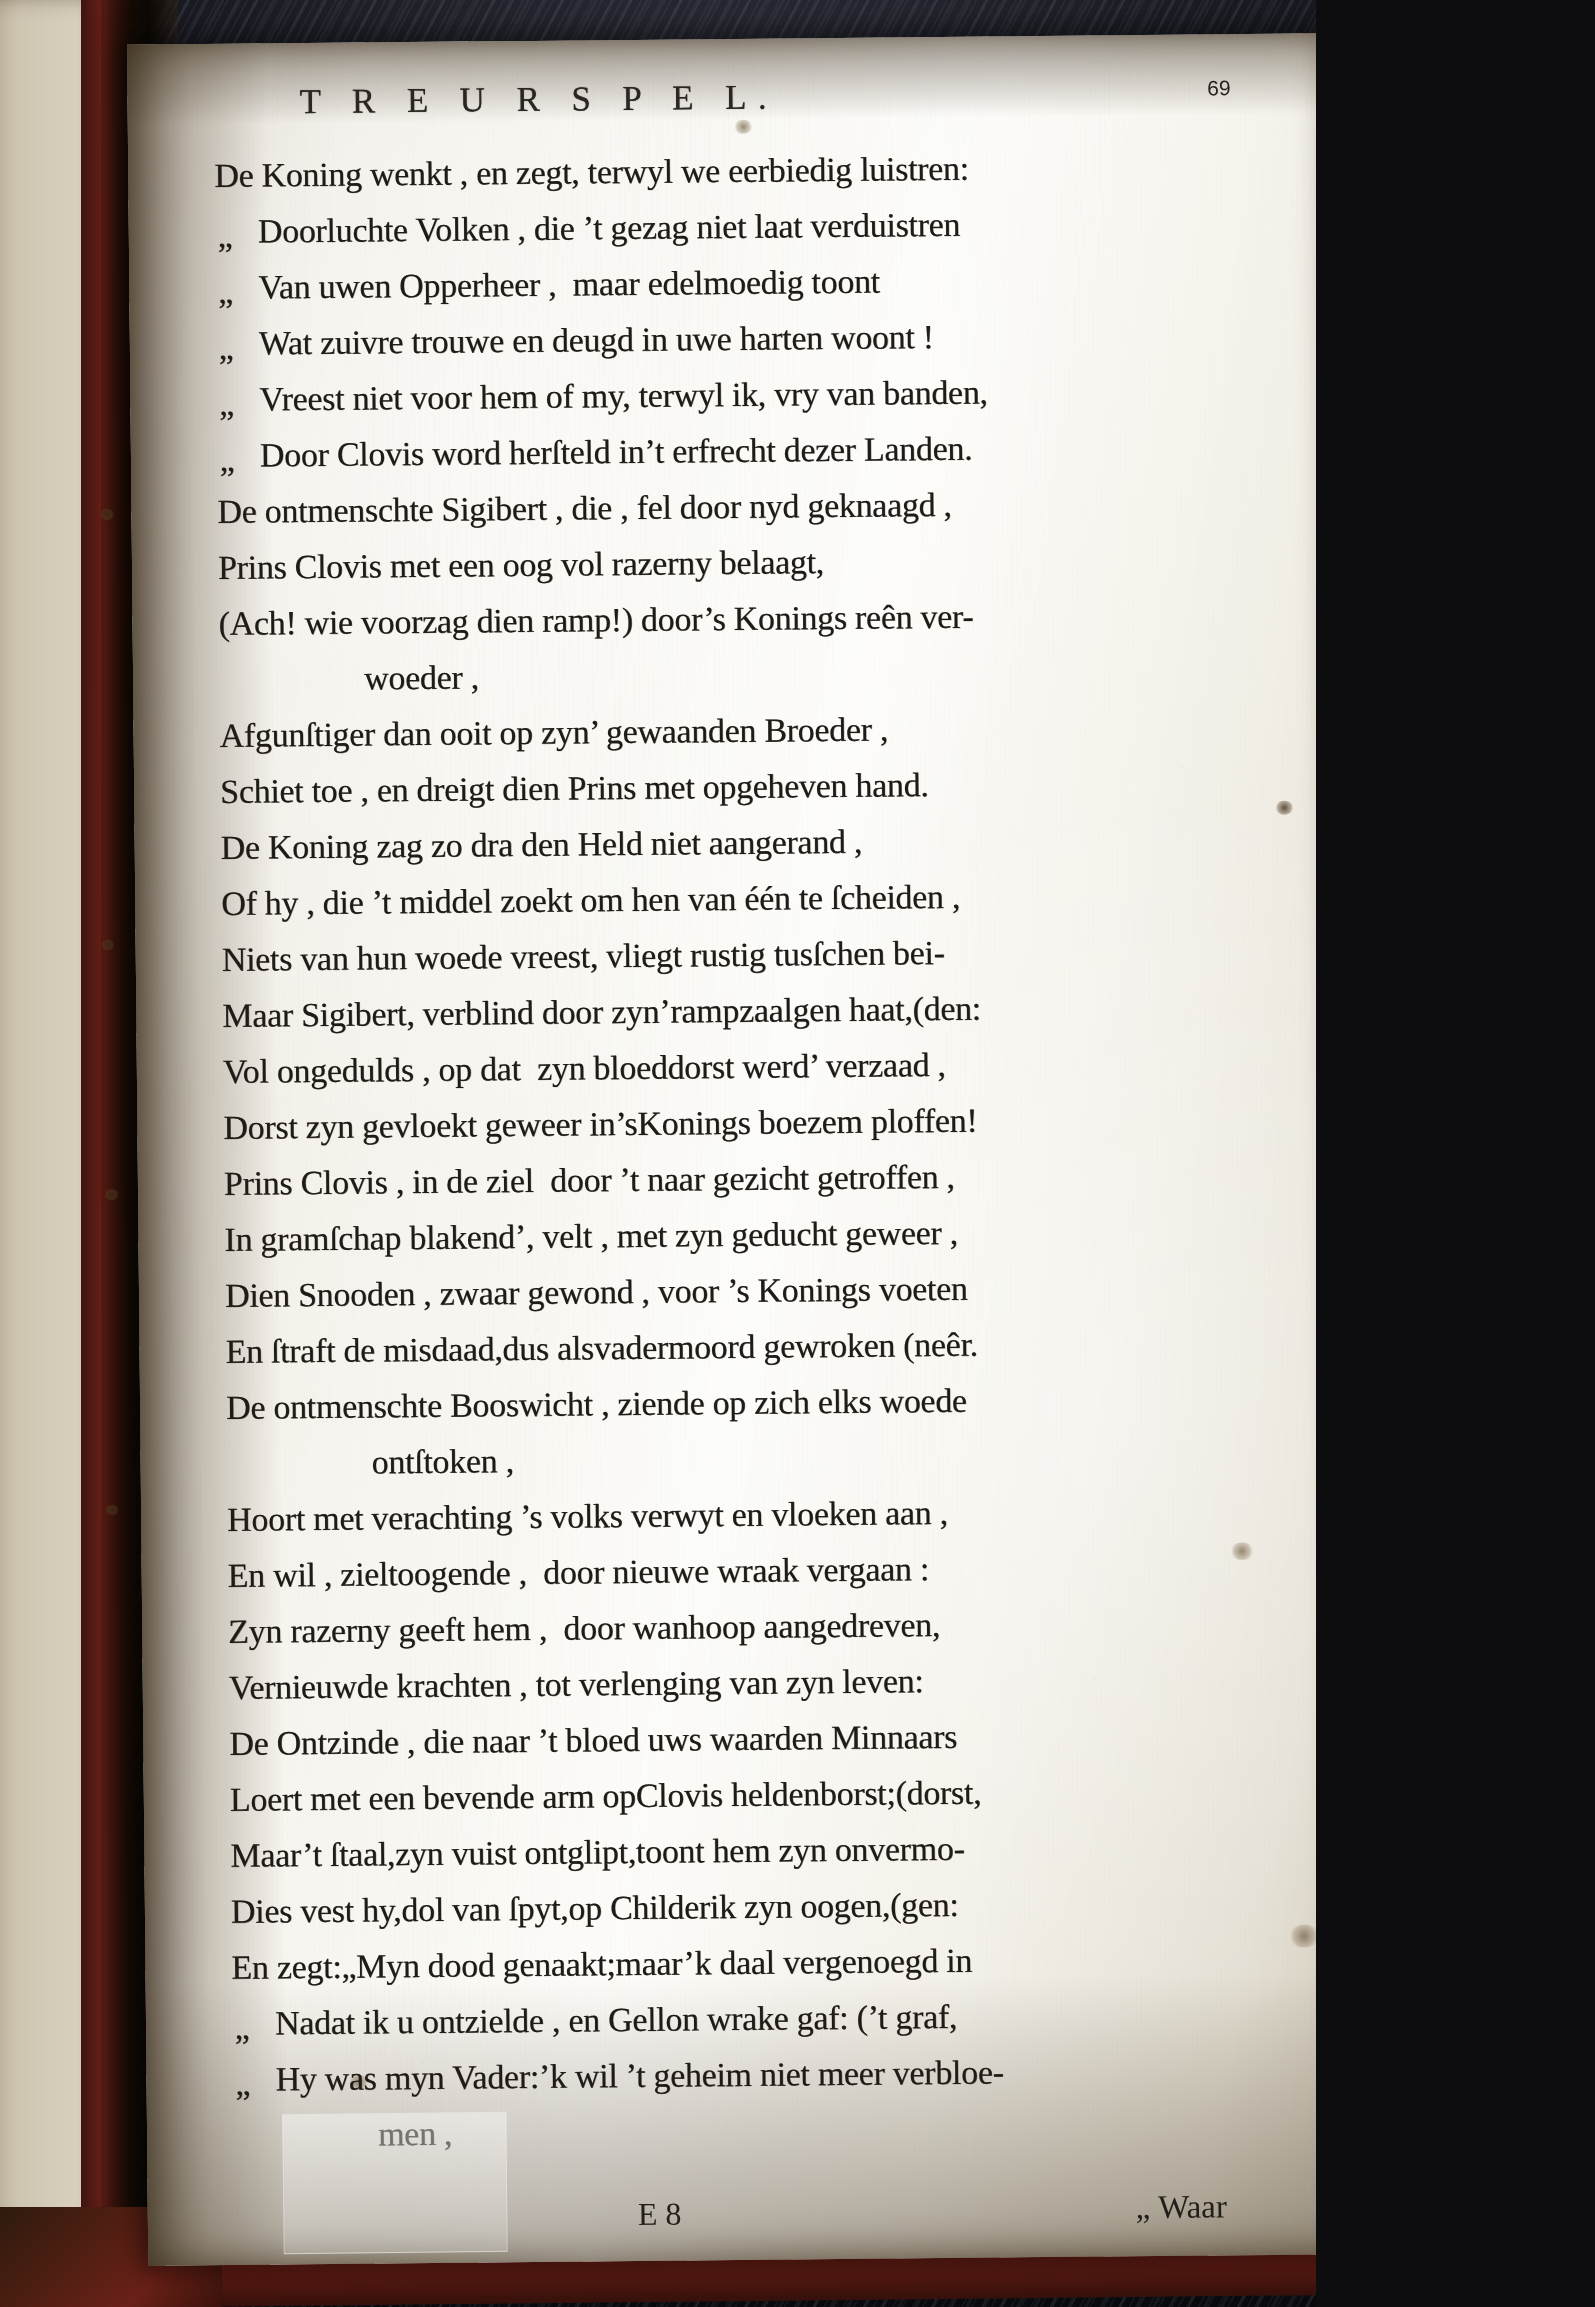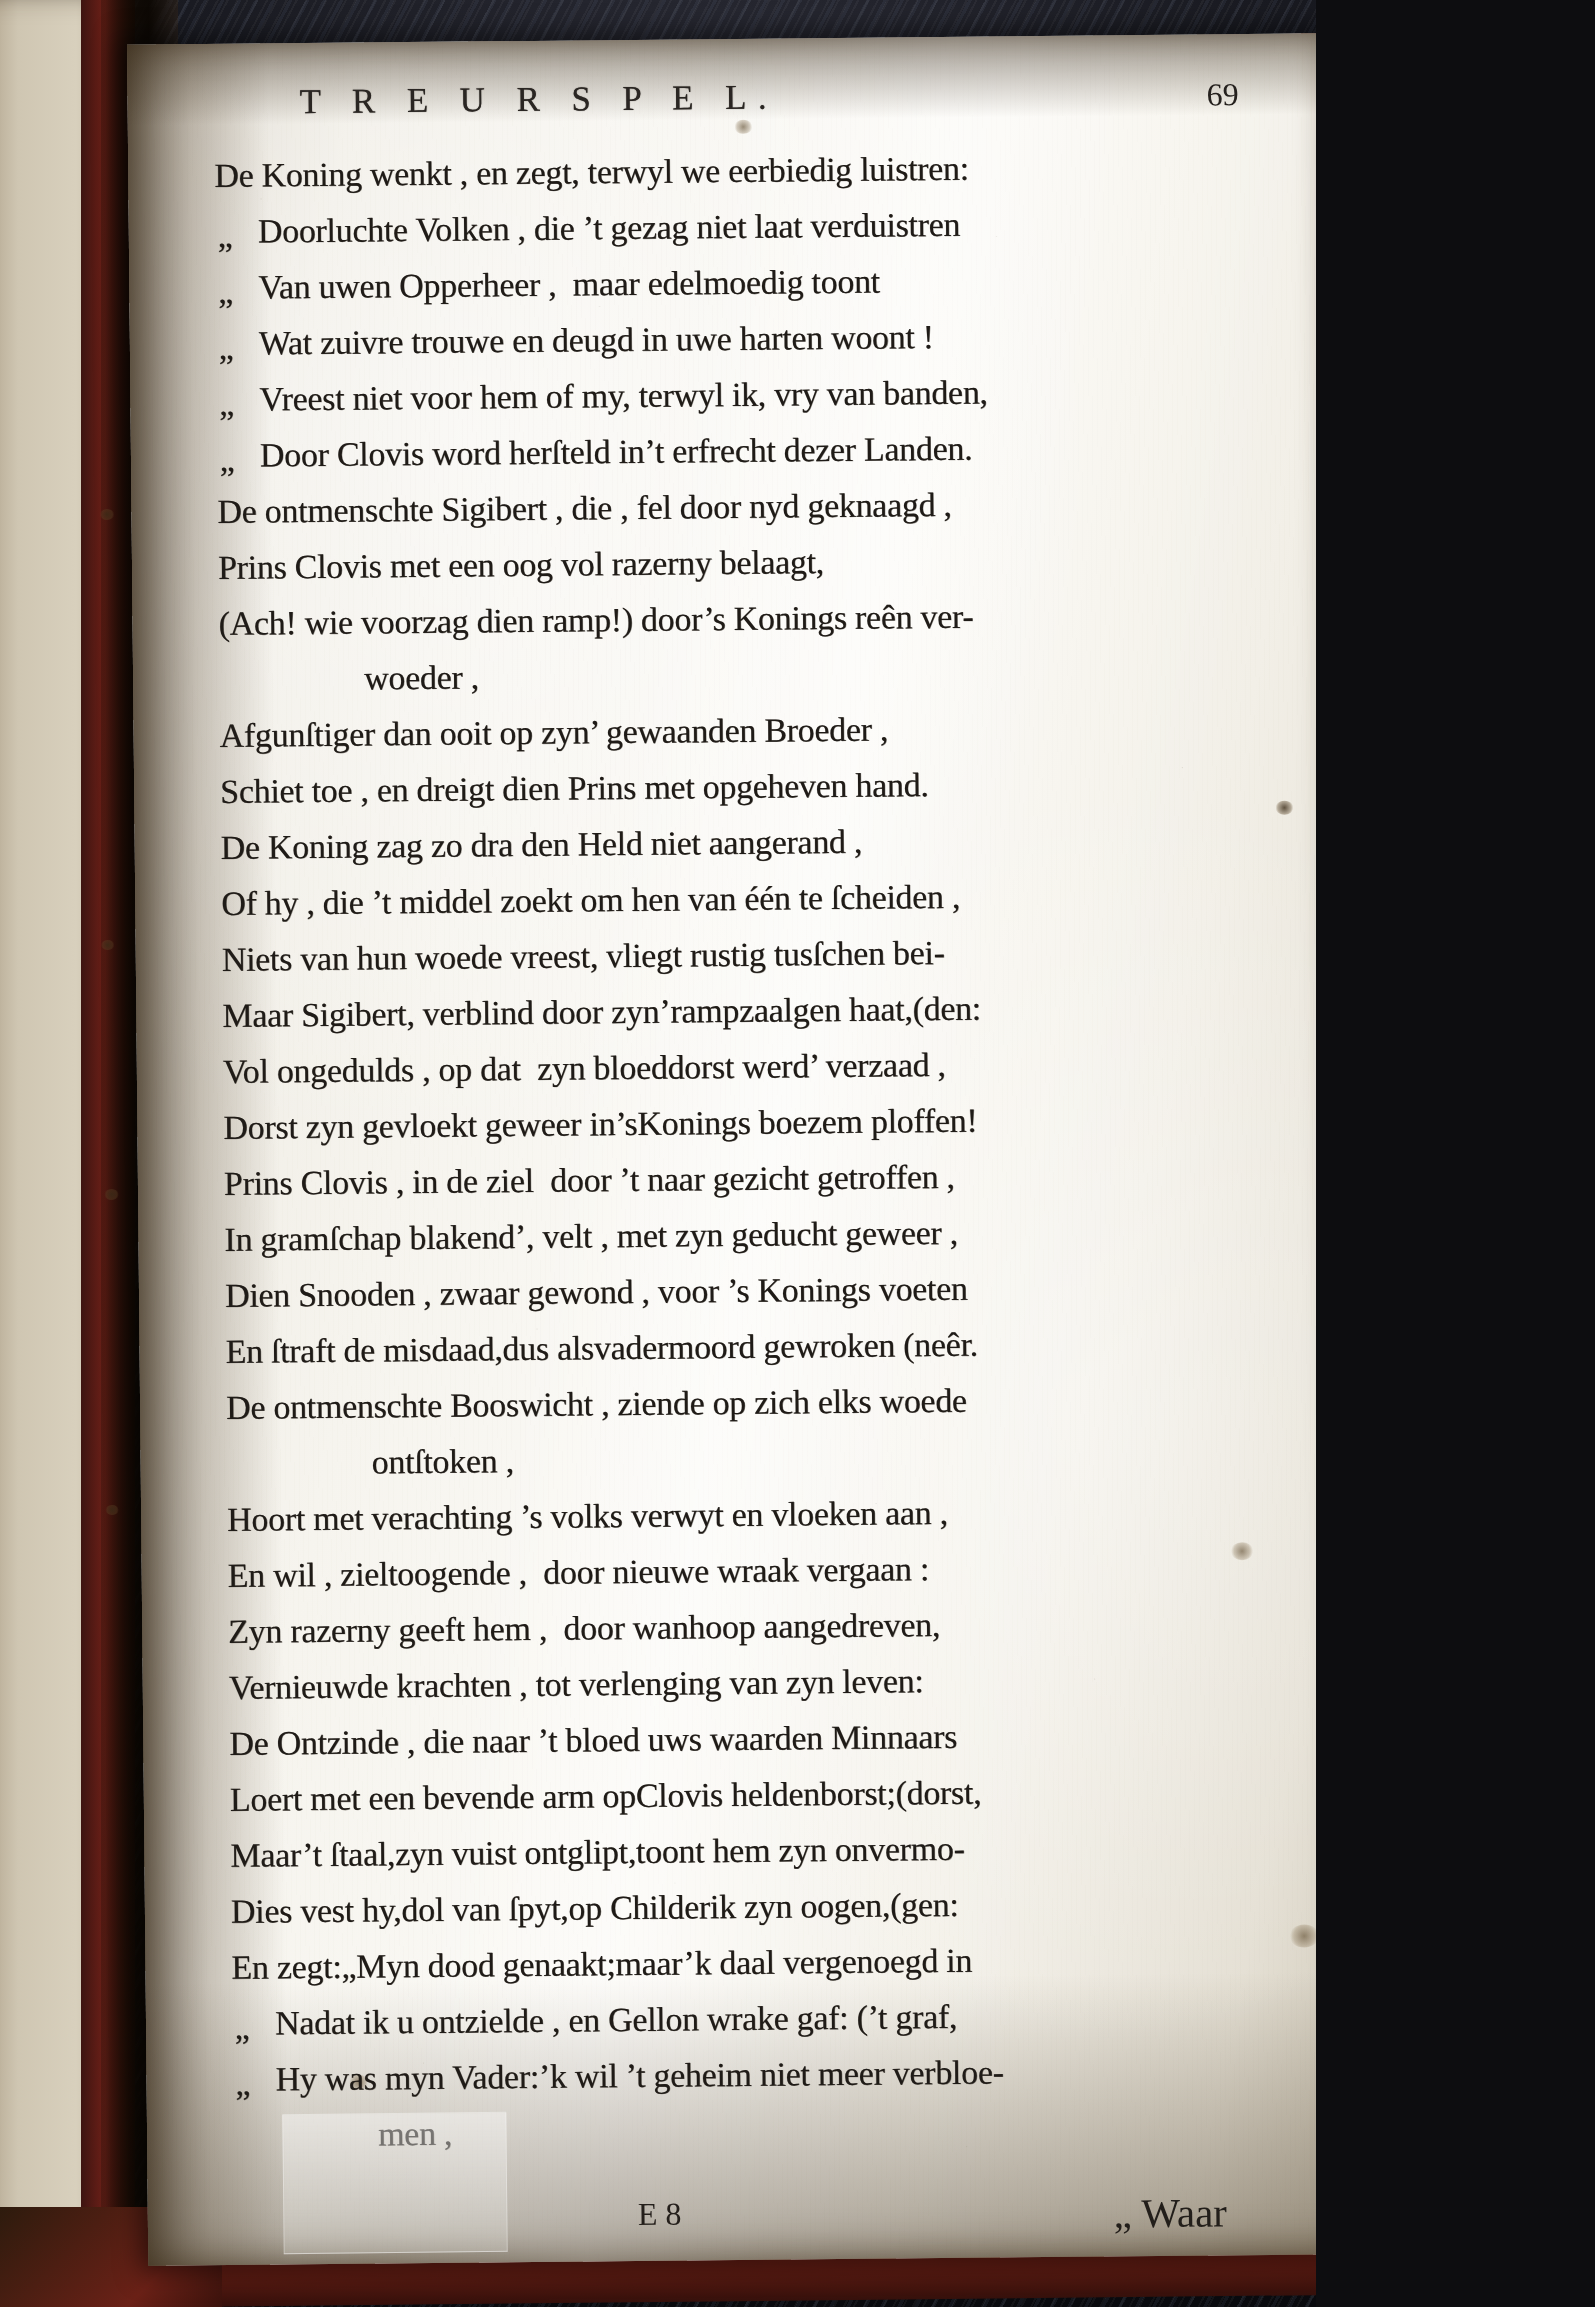--- a/index.html
+++ b/index.html
@@ -199,25 +199,25 @@
     left: 86px;
     top: 4px;
     font-size: 35px;
     letter-spacing: 11.4px;
     color: #2a2623;
     font-family: "Liberation Serif", serif;
     text-shadow: 0 0 0.9px rgba(40,34,28,0.8);
   }
   .folio {
     position: absolute;
-    right: 15px;
+    right: 23px;
     top: 6.7px;
-    font-size: 32px;
+    font-size: 21px;
     color: #25211e;
-    font-family: Liberation Serif, serif;
+    font-family: Liberation Sans, sans-serif;
   }
 
   .verse {
     font-size: 34px;
     line-height: 56px;
     color: #1f1b17;
     font-family: "Liberation Serif", serif;
     white-space: pre;
     letter-spacing: -0.3px;
     text-shadow:
@@ -248,21 +248,21 @@
     position: absolute;
     left: 404px;
     top: 6.7px;
     font-size: 32px;
     color: #241f1b;
   }
   .catchword {
     position: absolute;
     right: 47px;
     top: 4px;
-    font-size: 41px;
+    font-size: 33px;
     color: #221e1a;
     text-align: right;
   }
 
   
   .spot {
     position: absolute;
     pointer-events: none;
     border-radius: 50%;
     background: radial-gradient(circle, rgba(94,74,44,0.62) 0%, rgba(120,96,60,0.28) 55%, rgba(0,0,0,0) 75%);

